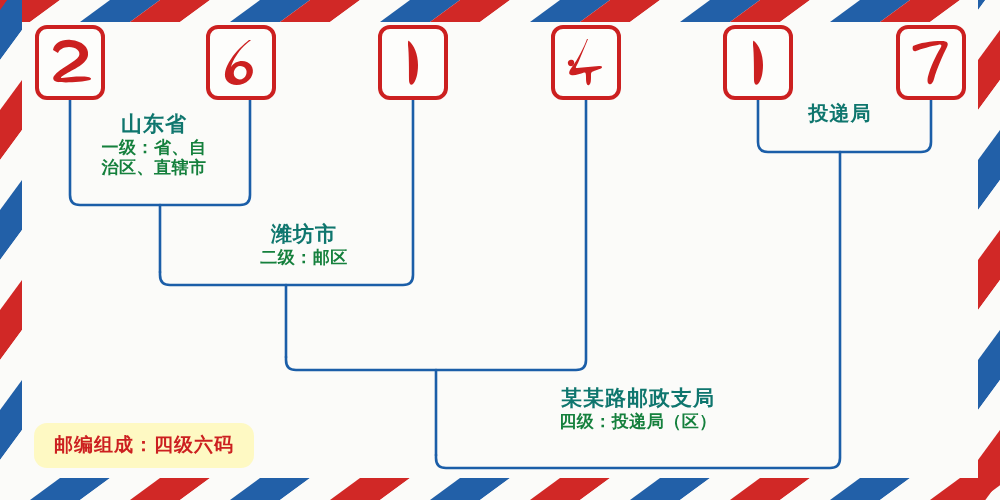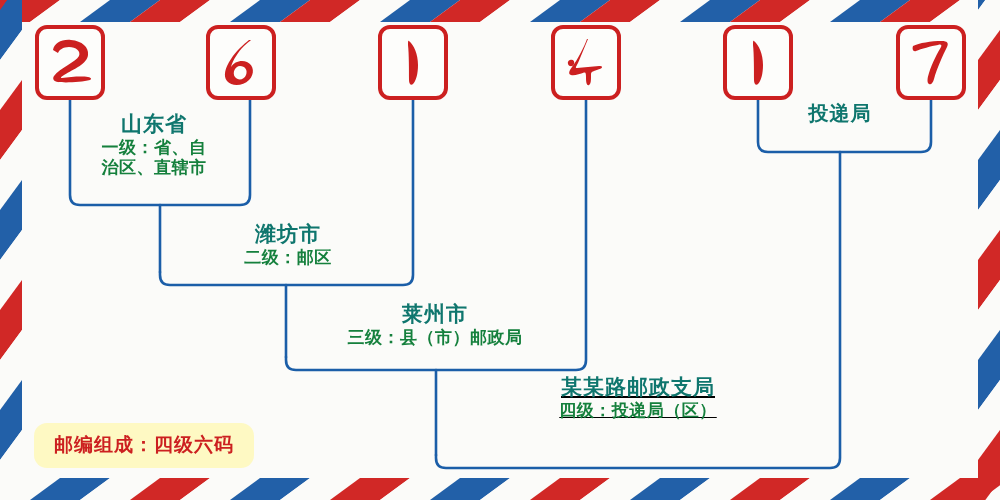--- a/index.html
+++ b/index.html
@@ -44,23 +44,23 @@
     color:#15803d;
     font-family:"DejaVu Sans","Liberation Sans",sans-serif;
     font-weight:bold;
     font-size:17px;
     letter-spacing:0.5px;
   }
   .label-sub .ln{display:block;white-space:nowrap;}
 
   
   #lg1{left:68px;top:112px;width:172px;}
-  #lg2{left:160px;top:222px;width:256px;}
+  #lg2{left:160px;top:222px;width:256px;padding-left:16px;}
   #lg3{left:282px;top:302px;width:306px;}
-  #lg4{left:452px;top:375px;width:372px;text-decoration:underline;}
+  #lg4{left:452px;top:386px;width:372px;}
   #lg5{left:760px;top:102px;width:160px;}
 
   #lg5 .label-title{font-size:20px;}
 
   
   #badge{
     position:absolute;left:34px;top:423px;
     padding:9px 20px 10px 20px;
     background:#fef9c3;
     border-radius:13px;
@@ -227,26 +227,20 @@
     </div>
   </div>
 
   <div class="label-group" id="lg2">
     <div class="label-title">潍坊市</div>
     <div class="label-sub">
       <span class="ln">二级：邮区</span>
     </div>
   </div>
 
-  <div class="label-group" id="lg3">
-    <div class="label-title">莱州市</div>
-    <div class="label-sub">
-      <span class="ln">三级：县（市）邮政局</span>
-    </div>
-  </div>
 
   <div class="label-group" id="lg4">
     <div class="label-title">某某路邮政支局</div>
     <div class="label-sub">
       <span class="ln">四级：投递局（区）</span>
     </div>
   </div>
 
   <div class="label-group" id="lg5">
     <div class="label-title">投递局</div>

